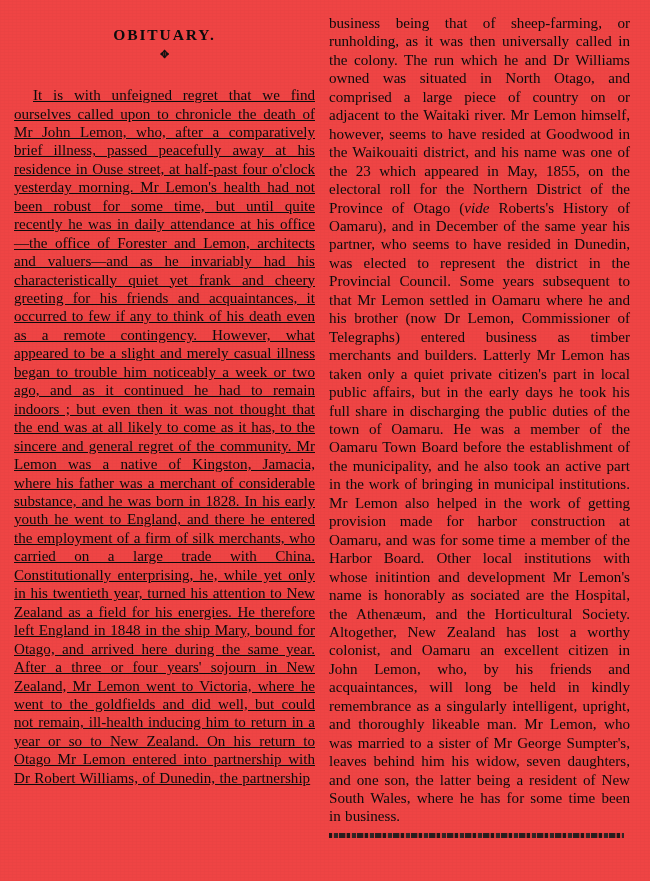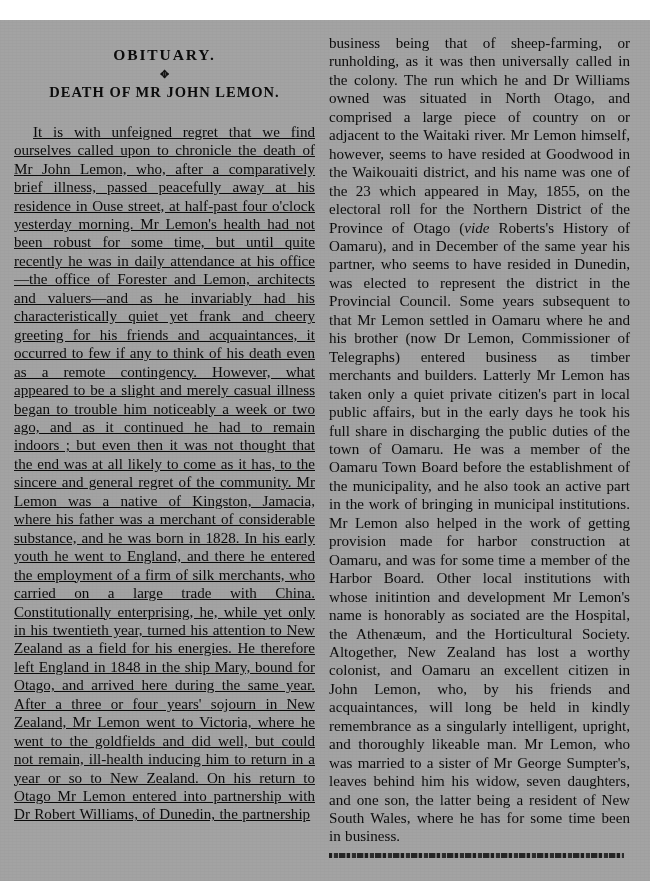--- a/index.html
+++ b/index.html
@@ -13,23 +13,22 @@
     overflow: hidden;
     font-family: "Liberation Serif", "DejaVu Serif", serif;
     color: #0b0b0b;
     position: relative;
   }
 
   
   #page {
     position: absolute;
     inset: 0;
-    background: #a3a3a3;
+    background: #ef4444;
     overflow: hidden;
-    margin-top: 20px;
   }
 
   #scan-noise {
     position: absolute;
     inset: 0;
     pointer-events: none;
     opacity: 0.055;
     background-image:
       repeating-linear-gradient(0deg, rgba(0,0,0,0.5) 0px, rgba(0,0,0,0) 1px, rgba(0,0,0,0) 3px),
       repeating-linear-gradient(90deg, rgba(0,0,0,0.35) 0px, rgba(0,0,0,0) 1px, rgba(0,0,0,0) 4px);
@@ -159,21 +158,20 @@
 
 <div id="page">
 
   <div id="columns">
 
     <div class="column col-left">
 
       <div class="headline-block">
         <h1 class="headline-main">OBITUARY.</h1>
         <div class="dinkus">✥</div>
-        <h2 class="headline-sub">DEATH OF MR JOHN LEMON.</h2>
       </div>
 
       <div class="body-text">
         <p class="first">It is with unfeigned regret that we find ourselves called upon to chronicle the death of Mr John Lemon, who, after a comparatively brief illness, passed peacefully away at his residence in Ouse street, at half-past four o'clock yesterday morning. Mr Lemon's health had not been robust for some time, but until quite recently he was in daily attendance at his office—the office of Forester and Lemon, architects and valuers—and as he invariably had his characteristically quiet yet frank and cheery greeting for his friends and acquaintances, it occurred to few if any to think of his death even as a remote contingency. However, what appeared to be a slight and merely casual illness began to trouble him noticeably a week or two ago, and as it continued he had to remain indoors ; but even then it was not thought that the end was at all likely to come as it has, to the sincere and general regret of the community. Mr Lemon was a native of Kingston, Jamacia, where his father was a merchant of considerable substance, and he was born in 1828. In his early youth he went to England, and there he entered the employment of a firm of silk merchants, who carried on a large trade with China. Constitutionally enterprising, he, while yet only in his twentieth year, turned his attention to New Zealand as a field for his energies. He therefore left England in 1848 in the ship Mary, bound for Otago, and arrived here during the same year. After a three or four years' sojourn in New Zealand, Mr Lemon went to Victoria, where he went to the goldfields and did well, but could not remain, ill-health inducing him to return in a year or so to New Zealand. On his return to Otago Mr Lemon entered into partnership with Dr Robert Williams, of Dunedin, the partnership</p>
       </div>
 
     </div>
 
     <div class="column col-right">
 

